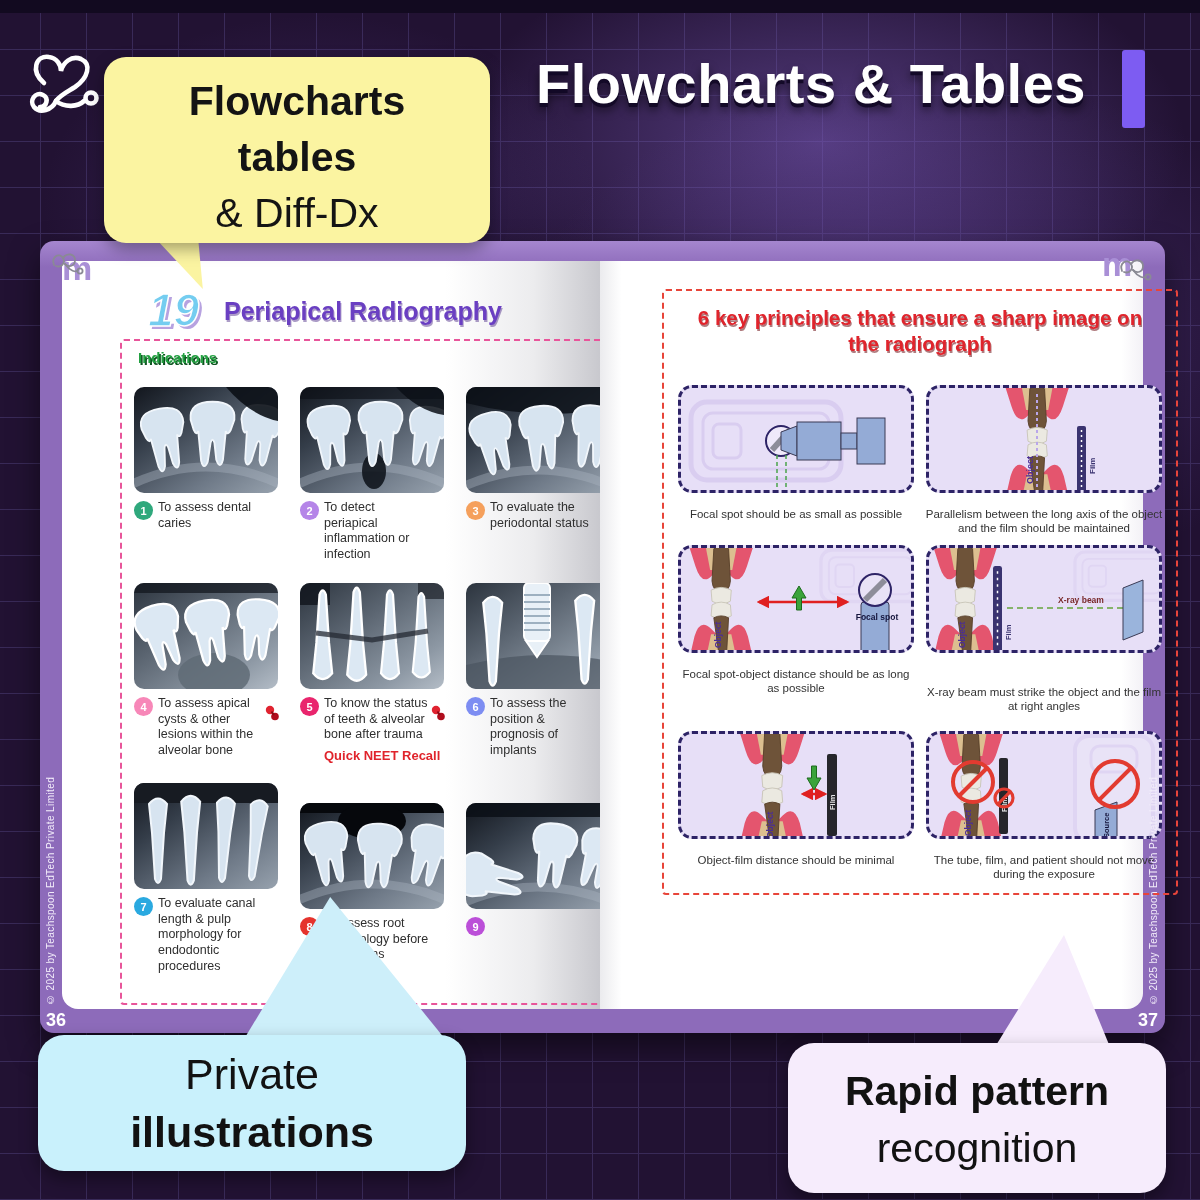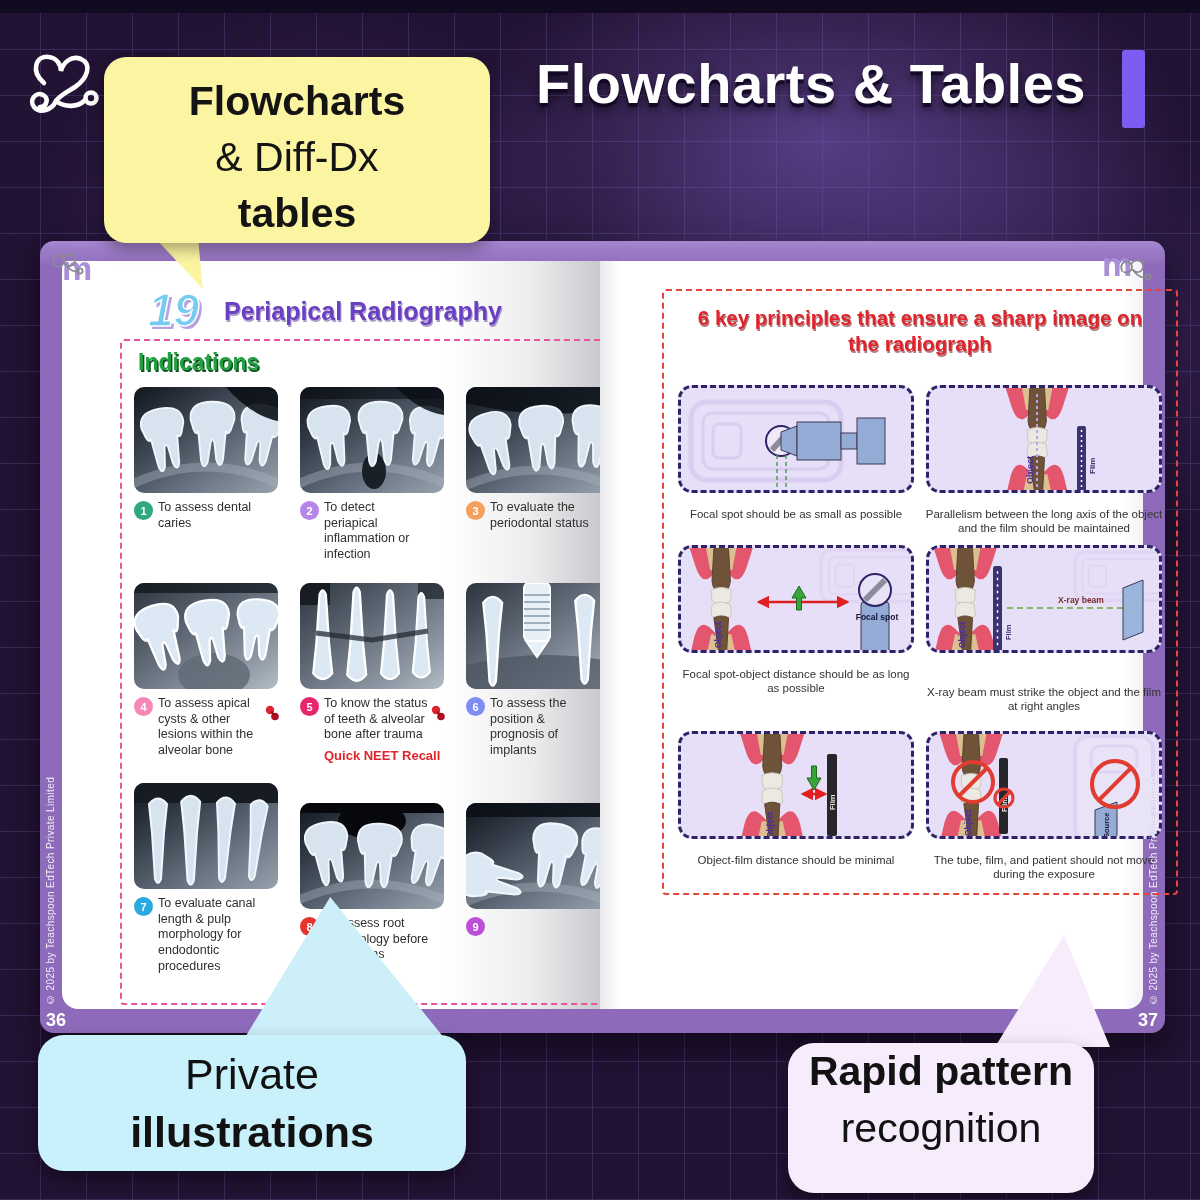--- a/index.html
+++ b/index.html
@@ -51,21 +51,21 @@
   .brandlogo{position:absolute;z-index:3;color:#a98fd6;font-weight:800;font-size:34px;line-height:30px;}
   .brandlogo svg{position:absolute;left:-12px;top:-4px;}
 
   
   #chapter-num{position:absolute;left:86px;top:22px;font-size:46px;font-weight:800;font-style:italic;
     color:#74cdf0;-webkit-text-stroke:1.5px #ffffff;text-shadow:3px 3px 0 #b7a2e0;}
   #chapter-title{position:absolute;left:162px;top:36px;font-size:25px;font-weight:800;color:#6a3fc2;
     text-shadow:1px 1.5px 0 rgba(70,35,130,.45);}
   #indications-box{position:absolute;left:58px;top:78px;width:492px;height:662px;
     border:2.5px dashed #e8559a;border-radius:4px;}
-  #indications-title{position:absolute;left:16px;top:8px;font-size:23px;font-weight:800;color:#23a041;
+  #indications-title{position:absolute;left:16px;top:8px;font-size:15px;font-weight:800;color:#23a041;
     text-shadow:1.5px 1.5px 0 #0c541f;}
   .tile{position:absolute;width:144px;}
   .xray{width:144px;height:106px;border-radius:10px;overflow:hidden;
     background:linear-gradient(145deg,#12161d 0%,#343d49 30%,#6e7987 70%,#97a2ae 100%);}
   .xray.lt{background:linear-gradient(145deg,#2c343e 0%,#5a6470 38%,#8e99a5 78%,#b4bdc7 100%);}
   .cap{position:relative;display:flex;gap:5px;margin-top:7px;align-items:flex-start;padding-right:13px;}
   .badge{flex:none;width:19px;height:19px;border-radius:50%;color:#fff;font-size:11px;font-weight:bold;
     display:flex;align-items:center;justify-content:center;margin-top:1px;}
   .captext{font-size:12.5px;line-height:1.25;color:#2f2f2f;font-weight:500;}
   .pin{position:absolute;right:-2px;top:9px;}
@@ -79,21 +79,21 @@
     text-shadow:1px 1.5px 0 rgba(110,15,20,.55);}
   .panel{position:absolute;width:236px;height:108px;background:#e7dff7;
     border:3px dashed #2d2366;border-radius:14px;overflow:hidden;box-sizing:border-box;}
   .pcap{position:absolute;width:240px;text-align:center;font-size:11.5px;line-height:1.25;color:#333;}
 
   
   .bcallout{position:absolute;z-index:6;border-radius:26px;text-align:center;color:#121212;
     box-shadow:0 8px 18px rgba(0,0,0,.4);box-sizing:border-box;}
   #callout-bl{left:38px;top:1022px;width:428px;height:136px;background:#c9f1fc;padding-top:10px;}
   #callout-bl .l{font-size:43px;line-height:58px;}
-  #callout-br{left:788px;top:1030px;width:306px;height:150px;background:#f6ecfc;padding-top:0;}
+  #callout-br{left:788px;top:1030px;width:378px;height:150px;background:#f6ecfc;padding-top:20px;}
   #callout-br .l{font-size:41px;line-height:57px;}
   .b{font-weight:800;}
   #pointer-bl{position:absolute;left:240px;top:884px;width:205px;height:142px;z-index:5;
     background:#cdeffa;clip-path:polygon(44% 0,2% 100%,100% 100%);}
   #pointer-br{position:absolute;left:995px;top:922px;width:115px;height:112px;z-index:5;
     background:#f6ecfc;clip-path:polygon(60% 0,0 100%,100% 100%);}
 
   #steth-icon{position:absolute;left:18px;top:34px;z-index:2;}
   svg text{font-family:"Liberation Sans",sans-serif;}
 </style>
@@ -142,22 +142,22 @@
     <g fill="none" stroke="#ffffff" stroke-width="4.6" stroke-linecap="round">
       <path d="M26 36 C12 24 18 8 31 10 C39 11 43 18 43 24 C45 16 53 8 63 12 C74 17 70 31 57 40 C49 45 42 48 38 54"></path>
       <path d="M38 54 C34 63 22 67 16 60 C11 54 17 44 25 48 C31 51 29 60 22 60"></path>
       <path d="M38 54 C47 61 60 60 66 54"></path>
       <circle cx="73" cy="51" r="5.5"></circle>
     </g>
   </svg>
 
   <div id="top-callout">
     <div class="l b">Flowcharts</div>
+    <div class="l b">tables</div>
     <div class="l">&amp; Diff-Dx</div>
-    <div class="l b">tables</div>
   </div>
   <div id="top-callout-pointer"></div>
 
   <div id="hero-title">Flowcharts &amp; Tables</div>
   <div id="accent-bar" style="background-color: rgb(125, 92, 242);"></div>
 
   <div id="book">
 
     <div class="page" id="left-page">
       <div id="chapter-num">19</div>

